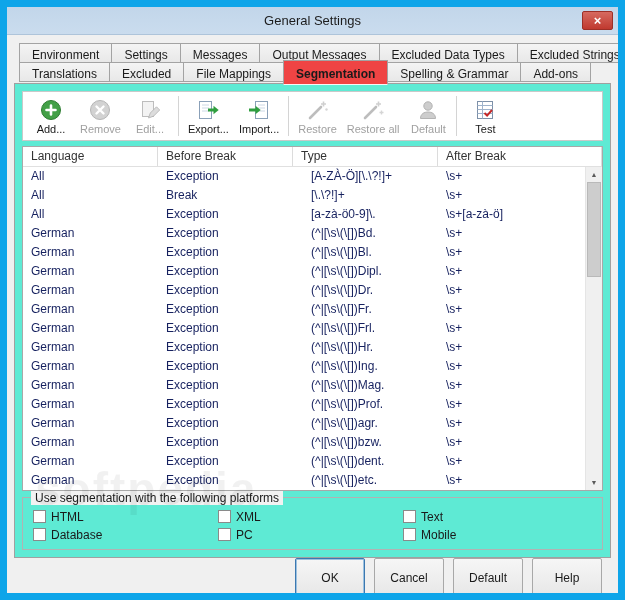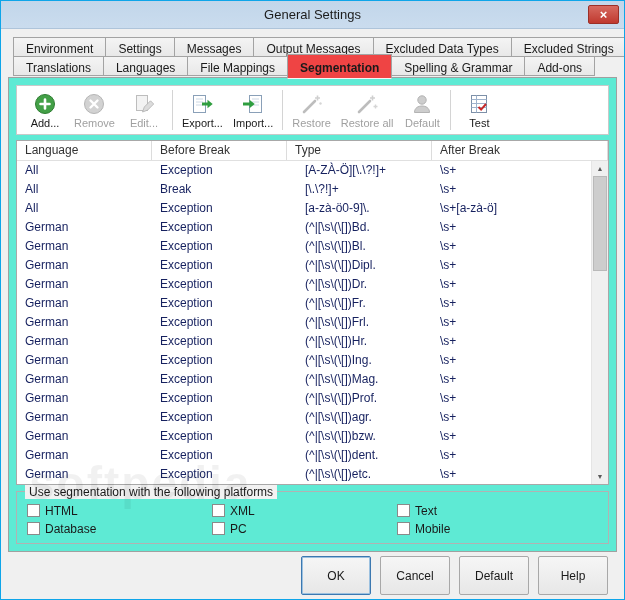--- a/index.html
+++ b/index.html
@@ -1,20 +1,20 @@
 <!DOCTYPE html>
 <html><head>
 <meta charset="utf-8">
 <style>
   * { margin:0; padding:0; box-sizing:border-box; }
   html,body { background:#dfe4ea; }
   body { font-family:"Liberation Sans", sans-serif; }
   .window {
     width:625px; height:600px; background:#f0f0f0;
-    border:1px solid #0ea5e9; position:relative; display:flex; flex-direction:column;
+    border:7px solid #0ea5e9; position:relative; display:flex; flex-direction:column;
     overflow:hidden;
   }
   
   .titlebar {
     height:28px; flex:none; position:relative;
     background:linear-gradient(#c2d6ea,#cadcee);
     border-bottom:1px solid #aec4da;
     display:flex; align-items:center; justify-content:center;
   }
   .titlebar .title { font-size:13px; color:#1c1c1c; }
@@ -115,21 +115,21 @@
     <div class="tab-row row1">
       <div class="tab">Environment</div>
       <div class="tab">Settings</div>
       <div class="tab">Messages</div>
       <div class="tab">Output Messages</div>
       <div class="tab">Excluded Data Types</div>
       <div class="tab">Excluded Strings</div>
     </div>
     <div class="tab-row row2">
       <div class="tab">Translations</div>
-      <div class="tab">Languages</div>
+      <div class="tab">Excluded</div>
       <div class="tab">File Mappings</div>
       <div class="tab active">Segmentation</div>
       <div class="tab">Spelling &amp; Grammar</div>
       <div class="tab">Add-ons</div>
     </div>
   </div>
 
   <div class="page">
 
     <div class="toolbar">

